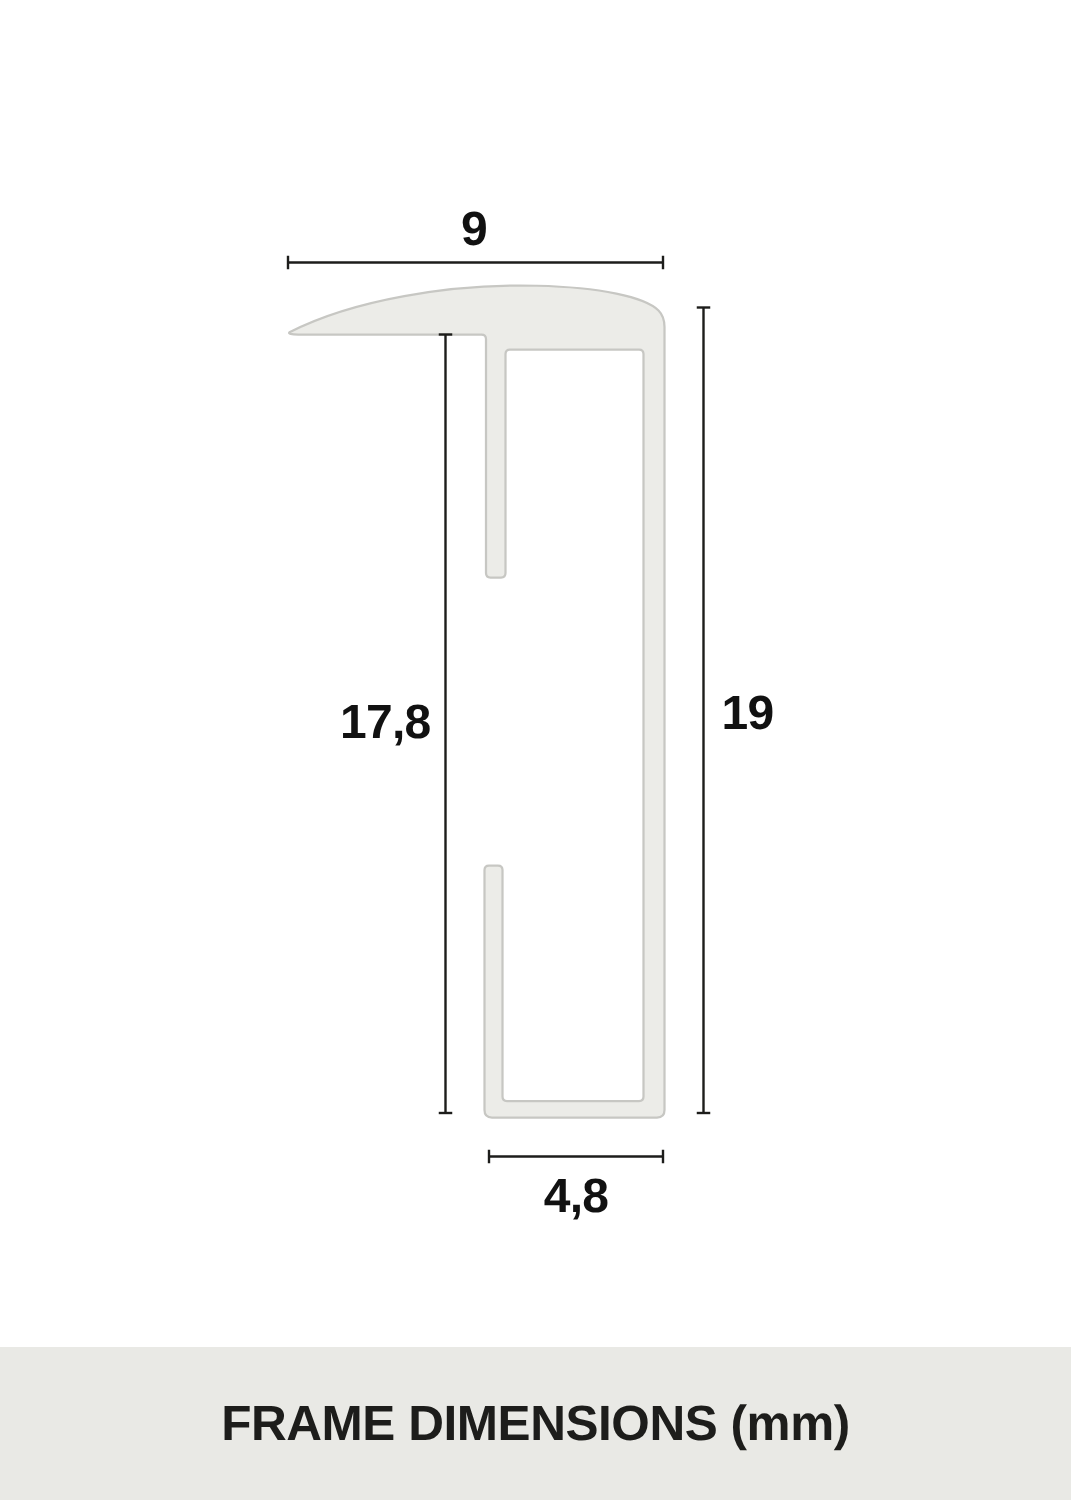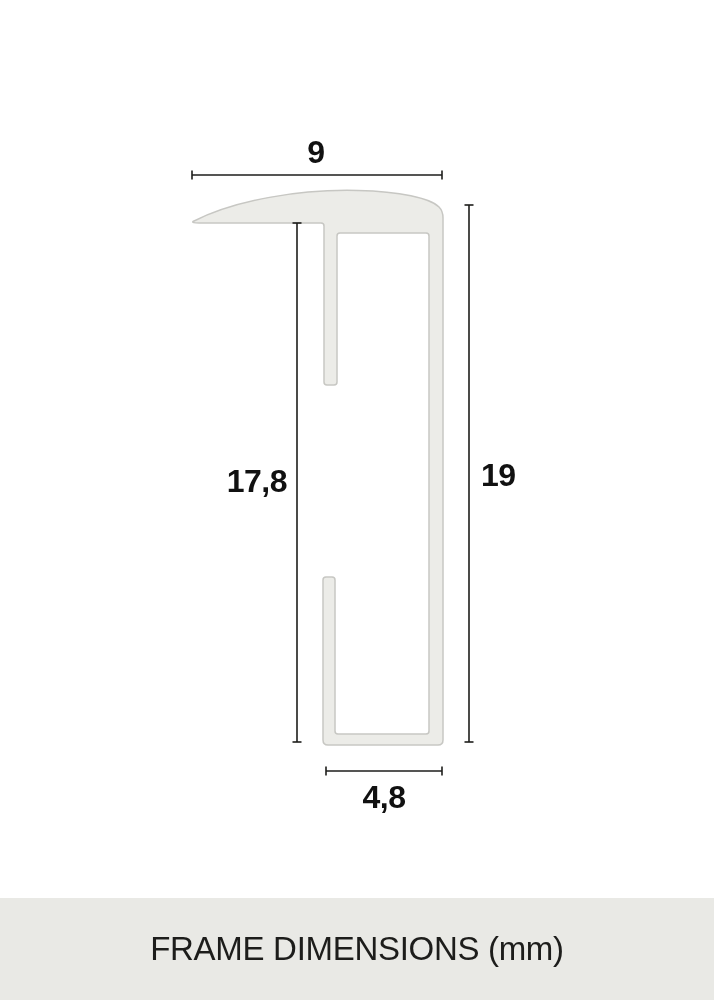--- a/index.html
+++ b/index.html
@@ -42,21 +42,21 @@
     bottom: 0;
     width: 714px;
     height: 102px;
     background: var(--footer-bg, #E9E9E5);
     color: var(--footer-text, #1D1D1B);
     display: flex;
     align-items: center;
     justify-content: center;
     font-family: "Liberation Sans", sans-serif;
     font-size: 33px;
-    font-weight: 400;
+    font-weight: 700;
     letter-spacing: -0.3px;
     text-align: center;
   }
 </style>
 </head>
 <body>
 
 <div class="page">
 
   <svg class="diagram-svg" viewBox="0 0 714 1000">

